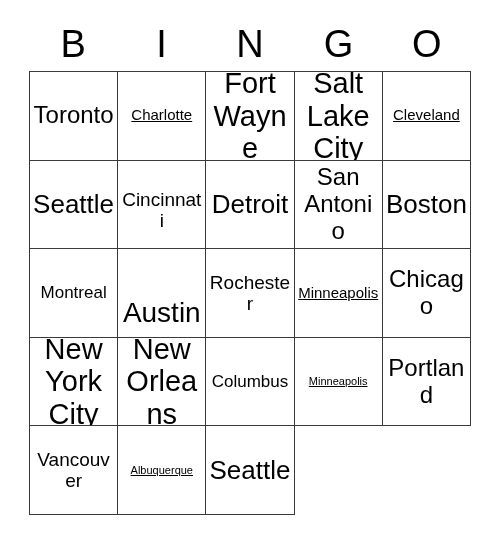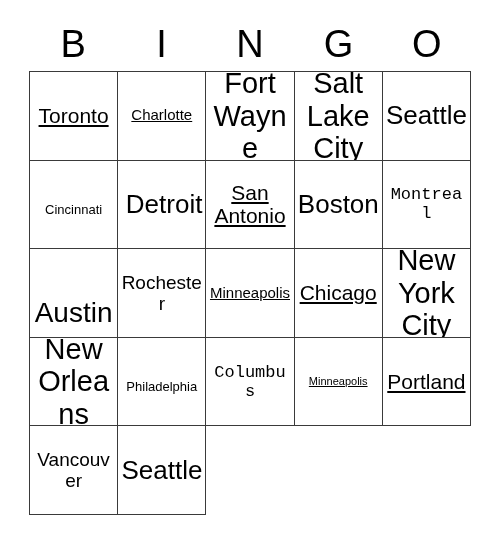--- a/index.html
+++ b/index.html
@@ -79,27 +79,27 @@
     display: block;
     width: 100%;
     line-height: 1.12;
     color: #000000;
     word-wrap: break-word;
     white-space: pre-line;
   }
 
   
   .fs-xs   { font-size: 11px; text-decoration: underline; }
-  .fs-s    { font-size: 13px; margin-top: 11px; }
+  .fs-s    { font-size: 19px; margin-top: 11px; }
   .fs-sm   { font-size: 15px; text-decoration: underline; }
-  .fs-m    { font-size: 17px; font-family: Liberation Mono, monospace; }
+  .fs-m    { font-size: 17px; }
   .fs-ml   { font-size: 19px; }
-  .fs-l    { font-size: 21px; text-decoration: underline; }
+  .fs-l    { font-size: 24px; }
   .fs-xl   { font-size: 29px; }
-  .fs-xxl  { font-size: 26px; text-align: right; }
+  .fs-xxl  { font-size: 26px; }
   .fs-xxxl { font-size: 28px; margin-top: 39px; }
 </style>
 </head>
 <body>
 
 <div class="card">
 
   <div class="bingo-header">
     <div class="header-letter">B</div>
     <div class="header-letter">I</div>
@@ -116,20 +116,23 @@
         <span class="cell-text fs-sm">Charlotte</span>
       </div>
       <div class="bingo-cell">
         <span class="cell-text fs-xl">Fort
 Wayne</span>
       </div>
       <div class="bingo-cell">
         <span class="cell-text fs-xl">Salt
 Lake
 City</span>
+      </div>
+      <div class="bingo-cell">
+        <span class="cell-text fs-sm">Cleveland</span>
       </div>
       <div class="bingo-cell">
         <span class="cell-text fs-xxl">Seattle</span>
       </div>
       <div class="bingo-cell">
         <span class="cell-text fs-s">Cincinnati</span>
       </div>
       <div class="bingo-cell">
         <span class="cell-text fs-xxl">Detroit</span>
       </div>
@@ -158,32 +161,32 @@
       <div class="bingo-cell">
         <span class="cell-text fs-xl">New
 York
 City</span>
       </div>
       <div class="bingo-cell">
         <span class="cell-text fs-xl">New
 Orleans</span>
       </div>
       <div class="bingo-cell">
-        <span class="cell-text fs-s">Philadelphia</span>
-      </div>
-      <div class="bingo-cell">
         <span class="cell-text fs-m">Columbus</span>
       </div>
       <div class="bingo-cell">
         <span class="cell-text fs-xs">Minneapolis</span>
       </div>
       <div class="bingo-cell">
         <span class="cell-text fs-l">Portland</span>
       </div>
       <div class="bingo-cell">
         <span class="cell-text fs-ml">Vancouver</span>
       </div>
       <div class="bingo-cell">
+        <span class="cell-text fs-xs">Albuquerque</span>
+      </div>
+      <div class="bingo-cell">
         <span class="cell-text fs-xxl">Seattle</span>
       </div>
     </div>
 
 </div>
 
 </body></html>

